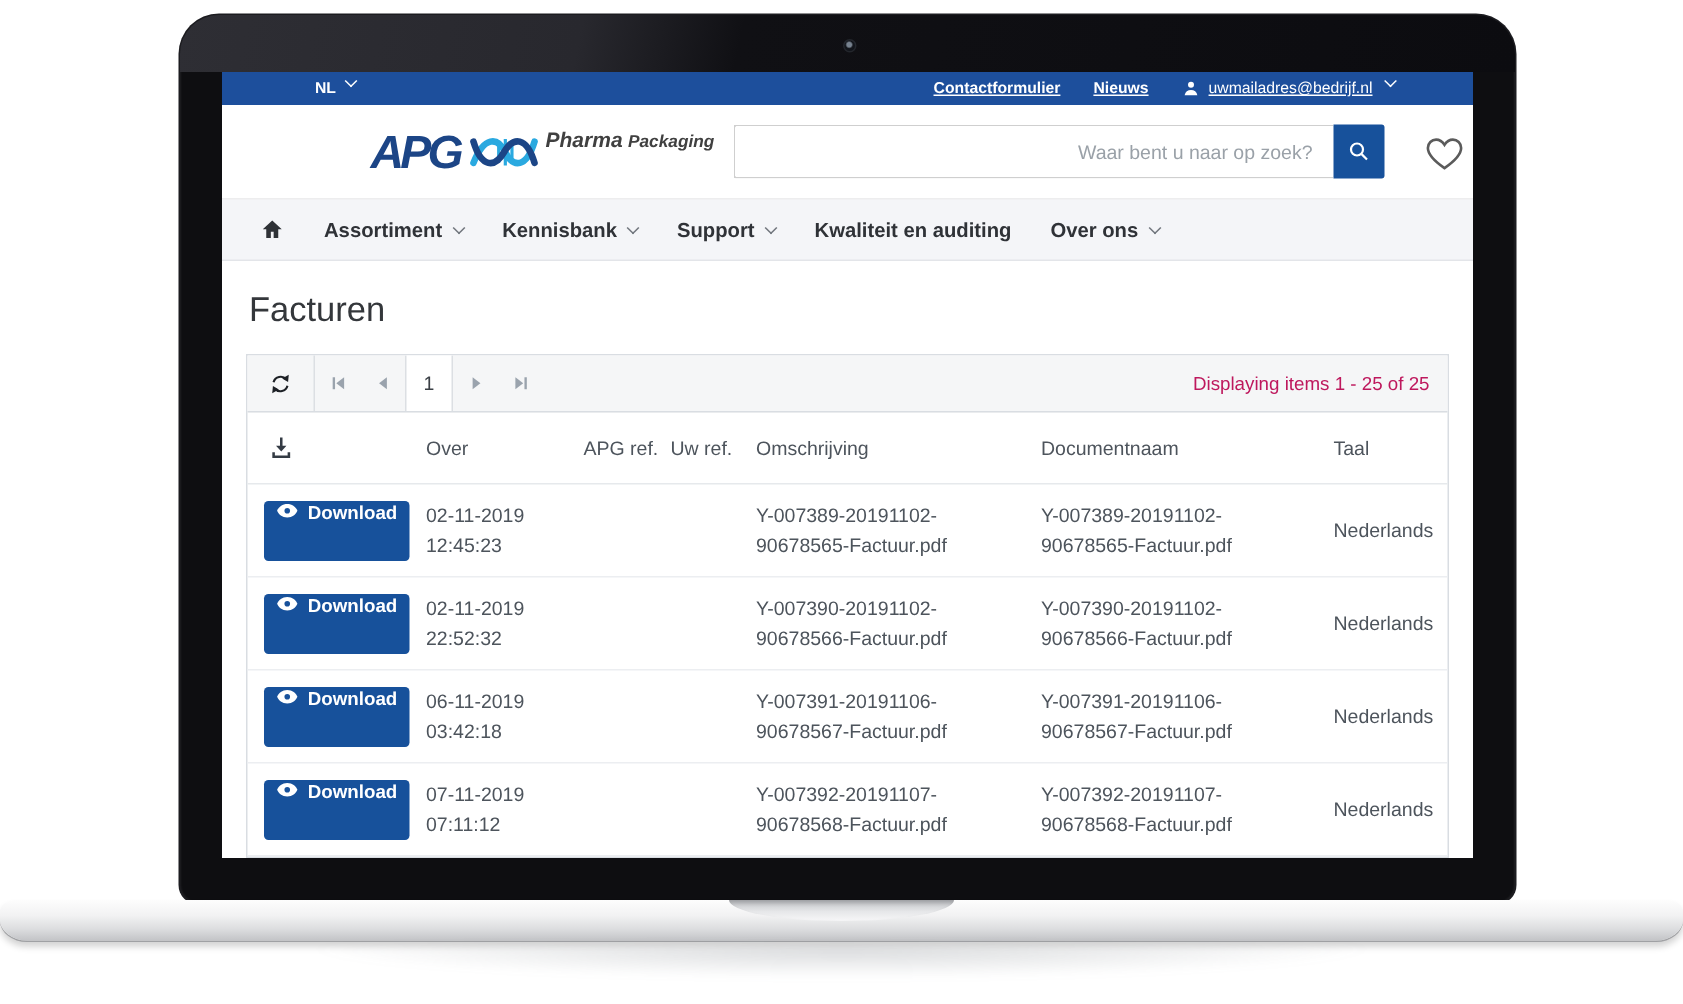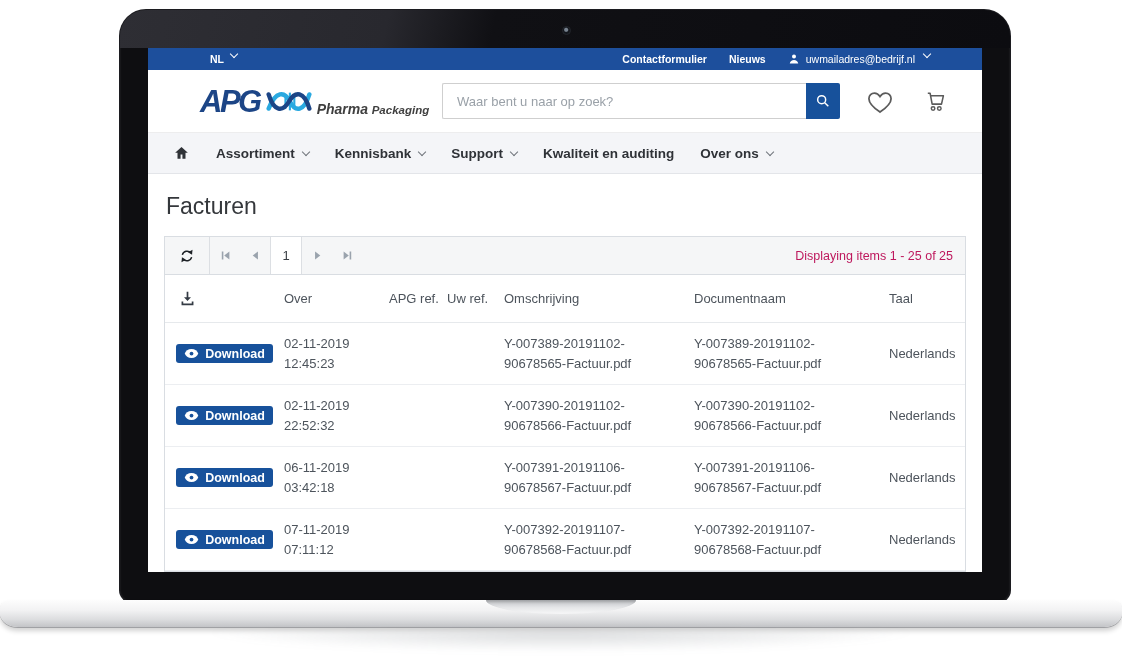--- a/index.html
+++ b/index.html
@@ -27,37 +27,37 @@
 
   
   .display{position:relative;width:834px;height:524px;background:#ffffff;overflow:hidden;
     font-size:13px;color:#4d545c;}
 
   
   .topbar{height:22px;background:#1d4f9c;display:flex;align-items:center;
     padding:0 52px 0 62px;color:#fff;font-size:10.5px;font-weight:700;}
   .topbar .grow{flex:1;}
   .tb-item{display:flex;gap:4px;cursor:pointer;}
-  .tb-links{display:flex;align-items:center;gap:22px;}
+  .tb-links{display:flex;align-items:center;gap:22px;text-decoration:underline;}
   .chev{display:inline-block;width:5px;height:5px;border-right:1.5px solid currentColor;
     border-bottom:1.5px solid currentColor;transform:rotate(45deg);margin:-2px 0 0 3px;}
   .tb-user{display:flex;gap:6px;font-weight:400;}
 
   
   .hdr{height:62px;display:flex;align-items:center;padding:0 56px 0 52px;background:#fff;}
-  .logo{display:flex;align-items:flex-end;min-width:242px;cursor:pointer;}
+  .logo{display:flex;align-items:flex-start;min-width:242px;cursor:pointer;margin-left:47px;}
   .logo-apg{font-size:31px;font-style:italic;font-weight:800;color:#1c4586;letter-spacing:-2.5px;line-height:1;}
   .logo-dna{margin:0 4px 0 6px;}
   .logo-text{color:#404040;font-style:italic;line-height:1.02;margin-left:1px;}
   .logo-text .l1{font-size:14px;font-weight:800;}
   .logo-text .l2{font-size:11.5px;font-weight:700;}
   .search{display:flex;align-items:center;}
-  .search input{width:364px;height:36px;box-sizing:border-box;border:1px solid #cfcfcf;border-right:none;
+  .search input{width:400px;height:36px;box-sizing:border-box;border:1px solid #cfcfcf;border-right:none;
     border-radius:2px 0 0 2px;padding:0 14px;font-size:13px;color:#1d4ed8;outline:none;
-    font-family:"Liberation Sans",sans-serif;}
+    font-family:"Liberation Sans",sans-serif;text-align:right;}
   .search input::placeholder{color:#9aa1a8;}
   .search-btn{width:34px;height:36px;border:none;background:#17519b;border-radius:0 2px 2px 0;
     display:flex;align-items:center;justify-content:center;cursor:pointer;}
   .icon-btn{background:none;border:none;padding:0;margin-left:26px;cursor:pointer;display:flex;align-items:center;}
 
   
   .nav{height:40px;background:#f4f5f8;border-top:1px solid #ededee;border-bottom:1px solid #e3e5e9;
     display:flex;align-items:center;gap:26px;padding-left:25px;font-size:13.5px;font-weight:600;color:#2f3237;}
   .nav-item{display:flex;align-items:center;gap:5px;cursor:pointer;}
   .nav-item .chev{border-color:#70757c;width:5px;height:5px;margin-top:-3px;}
@@ -76,22 +76,22 @@
   .toolbar .grow{flex:1;}
   .pg-status{align-self:center;padding-right:12px;font-size:12.5px;color:#be185d;}
 
   
   .grid{display:grid;grid-template-columns:119px 105px 58px 57px 190px 195px 78px;align-items:center;}
   .thead{height:47px;border-bottom:1px solid #e6e9ec;color:#3d434b;font-size:13px;}
   .thead .c-dl{padding-left:14px;display:flex;align-items:center;}
   .trow{height:61px;border-bottom:1px solid #eceef1;}
   .cell{font-size:13px;color:#4d545c;line-height:1.5;}
   .two-line span{display:block;}
-  .dl-btn{margin-left:11px;width:97px;height:19px;background:#17519b;border:none;border-radius:3px;
-    color:#fff;font-size:12.5px;font-weight:700;display:flex;align-items:center;justify-content:center;gap:6px;
+  .dl-btn{margin-left:11px;width:97px;height:40px;background:#17519b;border:none;border-radius:3px;
+    color:#fff;font-size:12.5px;font-weight:700;display:flex;justify-content:center;gap:6px;
     cursor:pointer;font-family:"Liberation Sans",sans-serif;}
 </style>
 </head>
 <body>
 
 <div class="laptop">
   <div class="screen">
     <div class="bezel-sheen"></div>
     <div class="camera"></div>
 

